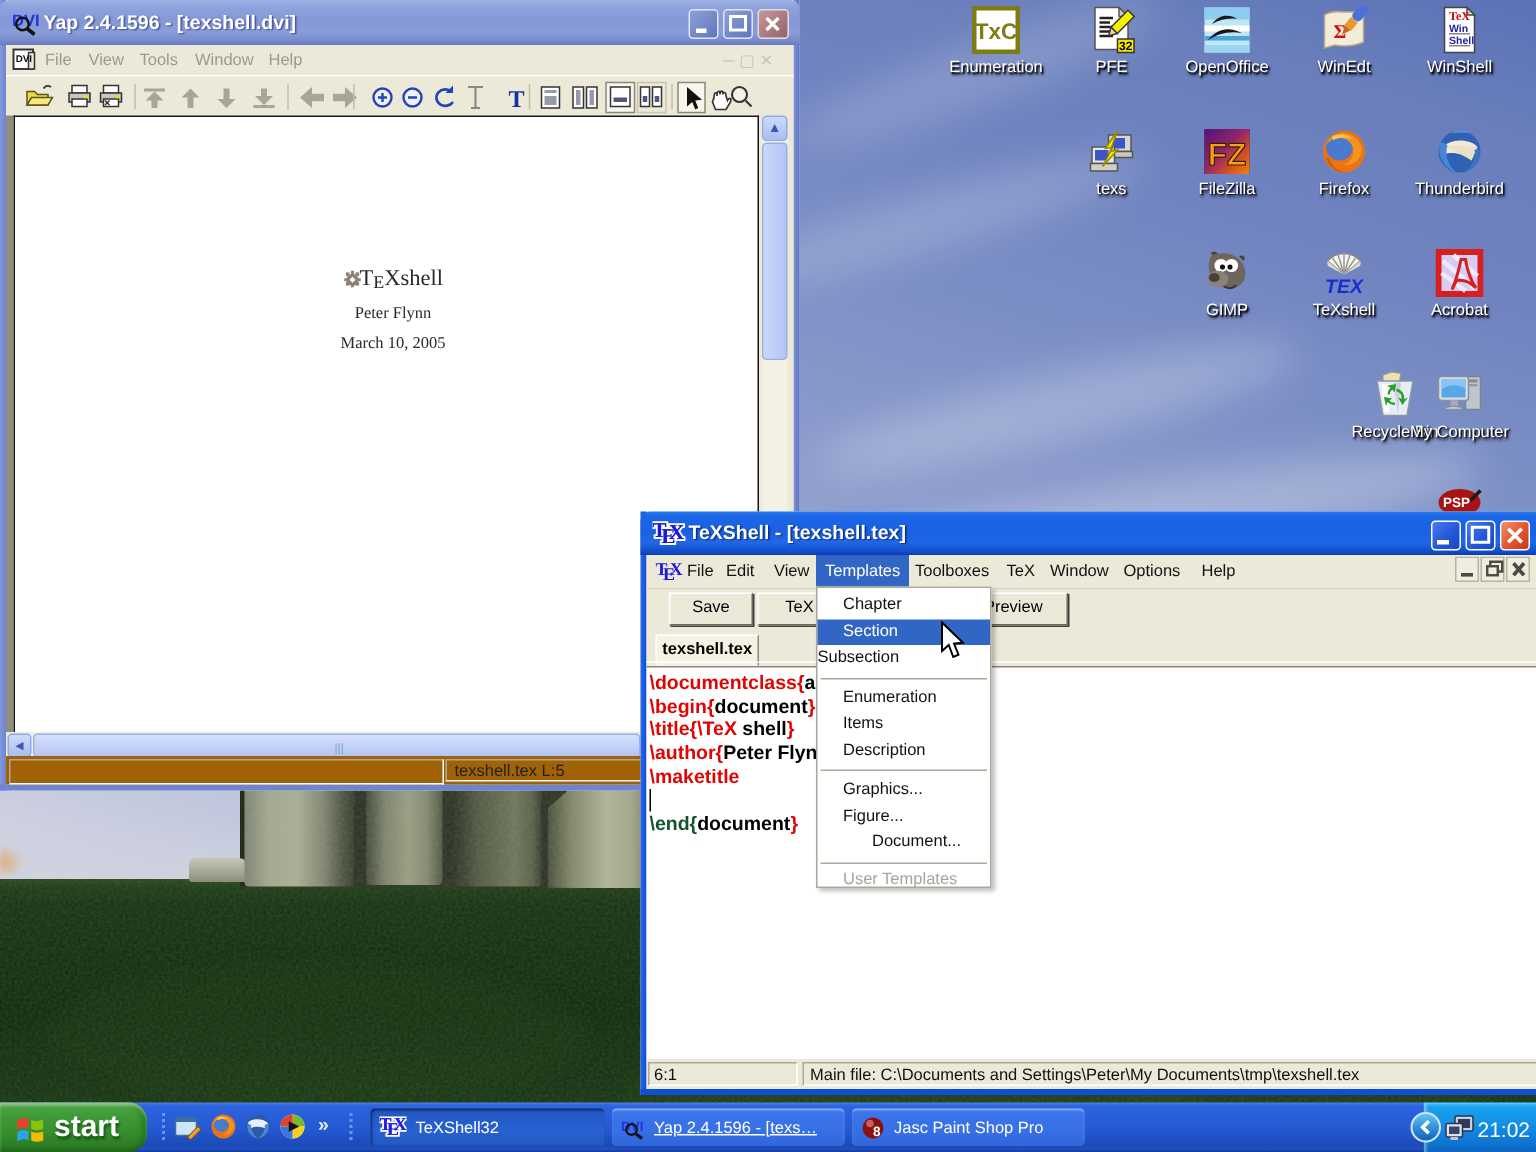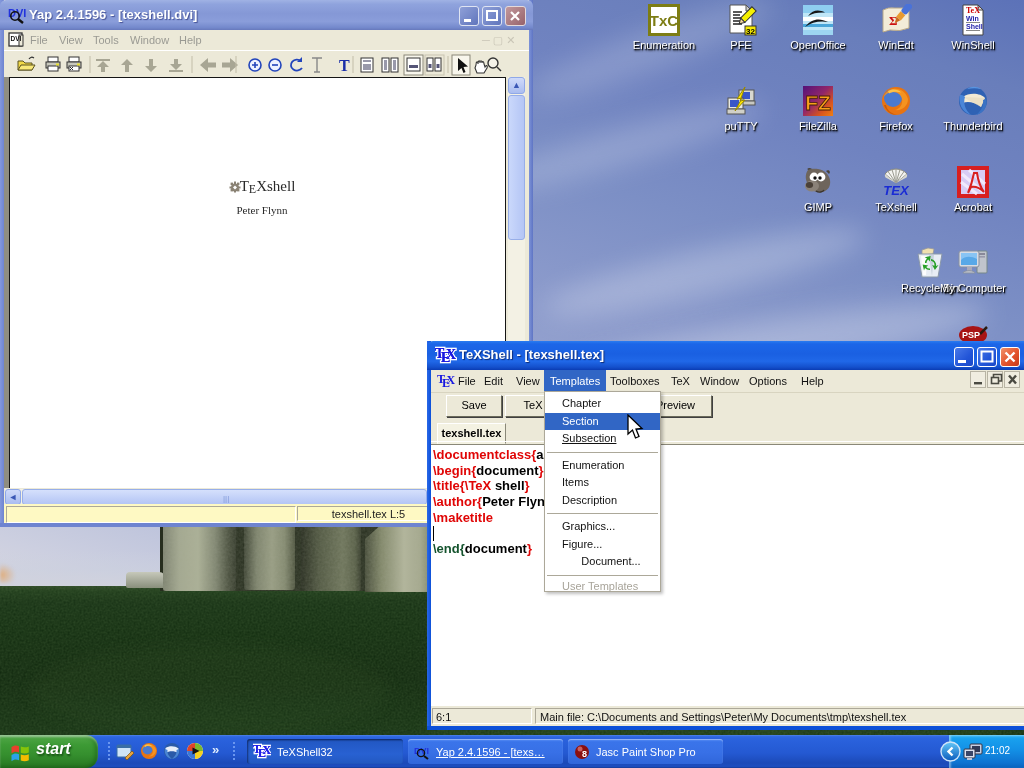--- a/index.html
+++ b/index.html
@@ -133,21 +133,21 @@
         <rect x="16" y="7" width="9" height="7" fill="#3a56c8"></rect>
         <rect x="13" y="16" width="17" height="4" fill="#c8c8c0" stroke="#555"></rect>
       </g>
       <g>
         <rect x="3" y="13" width="15" height="11" fill="#e8e8e0" stroke="#555"></rect>
         <rect x="5" y="15" width="9" height="7" fill="#3a56c8"></rect>
         <rect x="2" y="24" width="18" height="5" fill="#d0d0c8" stroke="#555"></rect>
       </g>
       <path d="M20 2 L12 14 L17 13 L10 26 L20 15 L15 16 Z" fill="#ffe800" stroke="#9a8800" stroke-width="1"></path>
     </svg>
-<div class="lbl">puTTY</div>
+<div class="lbl">texs</div>
   </div>
 <div class="dicon" style="left:778px;top:85px;">
 <svg width="32" height="32">
       <rect x="1" y="1" width="30" height="30" fill="#2a0a38"></rect>
       <rect x="1" y="1" width="30" height="30" fill="url(#fzg)"></rect>
       <defs>
         <linearGradient id="fzg" x1="0" y1="0" x2="1" y2="1">
           <stop offset="0" stop-color="#541278"></stop>
           <stop offset=".45" stop-color="#90266a"></stop>
           <stop offset=".75" stop-color="#d8541e"></stop>
@@ -392,37 +392,38 @@
                 <rect x="0.5" y="5.5" width="3" height="2"></rect>
                 <rect x="8.5" y="5.5" width="3" height="2"></rect>
                 <rect x="1.6" y="1.6" width="2.4" height="2.4"></rect>
                 <rect x="8" y="1.6" width="2.4" height="2.4"></rect>
                 <rect x="1.6" y="8" width="2.4" height="2.4"></rect>
                 <rect x="8" y="8" width="2.4" height="2.4"></rect>
               </g>
               <rect x="4.6" y="5.1" width="2.8" height="2.8" fill="#fff" transform="rotate(45 6 6.5)"></rect>
             </svg>T<span style="font-size:12px;vertical-align:-2px;">E</span>Xshell</div>
      <div style="font-size:11px;margin-top:7px;">Peter Flynn</div>
+     <div style="font-size:11px;margin-top:8px;">March 10, 2005</div>
    </div>
   </div>
 
   <div class="abs" style="left:504px;top:0;width:17px;height:411px;background:#f3f1e4;">
    <div class="abs" style="left:0;top:0;width:17px;height:17px;border-radius:3px;background:linear-gradient(180deg,#cfdafa,#aabdf0);border:1px solid #8fa8e8;box-sizing:border-box;color:#3a57b5;font-size:9px;text-align:center;line-height:15px;">▲</div>
    <div class="abs" style="left:0;top:18px;width:17px;height:145px;border-radius:3px;background:linear-gradient(90deg,#cad8fb,#b4c5f5);border:1px solid #97aee8;box-sizing:border-box;"></div>
   </div>
 
   <div class="abs" style="left:1px;top:412px;width:523px;height:16px;background:#f3f1e4;">
    <div class="abs" style="left:0;top:0;width:16px;height:16px;border-radius:3px;background:linear-gradient(180deg,#cfdafa,#aabdf0);border:1px solid #8fa8e8;box-sizing:border-box;color:#3a57b5;font-size:9px;text-align:center;line-height:15px;">◄</div>
    <div class="abs" style="left:17px;top:0;width:405px;height:16px;border-radius:3px;background:linear-gradient(180deg,#d5e0fc,#b4c5f5);border:1px solid #97aee8;box-sizing:border-box;">
           <span style="position:absolute;left:200px;top:4px;font-size:8px;color:#8099d8;">|||</span>
         </div>
   </div>
  </div>
 
- <div class="abs" style="left:4px;top:504px;width:525px;height:19px;background:#fef9c3;font-size:11px;color:#222;text-align:center;">
+ <div class="abs" style="left:4px;top:504px;width:525px;height:19px;background:#a16207;font-size:11px;color:#222;">
   <div class="abs" style="left:2px;top:2px;width:288px;height:15px;border:1px solid;border-color:#aca899 #fff #fff #aca899;"></div>
   <div class="abs" style="left:293px;top:2px;width:138px;height:15px;border:1px solid;border-color:#aca899 #fff #fff #aca899;line-height:15px;padding-left:5px;box-sizing:border-box;">texshell.tex L:5</div>
  </div>
 </div>
 
 <div class="win" id="texshell" style="left:427px;top:341px;width:605px;height:389px;background:#ece9d8;">
  <div class="abs" style="left:0;top:0;width:4px;height:389px;background:linear-gradient(90deg,#2a68e8,#0c50d8);"></div>
  <div class="abs" style="left:0;top:385px;width:605px;height:4px;background:#0c50d8;"></div>
 
  <div class="tbar" style="height:29px;background:linear-gradient(180deg,#2a7cf0 0%,#1c66e8 10%,#1a60e2 45%,#2068e8 70%,#1450cc 90%,#0a3cb4 100%);">
@@ -507,21 +508,21 @@
  <div class="abs" style="left:4px;top:365px;width:601px;height:20px;background:#ece9d8;font-size:11px;color:#111;">
   <div class="abs" style="left:1px;top:2px;width:100px;height:16px;border:1px solid;border-color:#aca899 #fff #fff #aca899;line-height:16px;padding-left:3px;box-sizing:border-box;">6:1</div>
   <div class="abs" style="left:104px;top:2px;width:494px;height:16px;border:1px solid;border-color:#aca899 #fff #fff #aca899;line-height:16px;padding-left:4px;box-sizing:border-box;">Main file: C:\Documents and Settings\Peter\My Documents\tmp\texshell.tex</div>
  </div>
 </div>
 
 <div class="abs" id="popup" style="left:544px;top:391px;width:117px;height:201px;background:#fff;border:1px solid #aca899;box-sizing:border-box;box-shadow:2px 2px 3px rgba(0,0,0,.25);font-size:11px;color:#111;">
  <div style="height:3px;"></div>
  <div style="height:17.5px;line-height:17.5px;padding-left:17px;">Chapter</div>
  <div style="height:17.5px;line-height:17.5px;padding-left:17px;background:#3166c5;color:#fff;">Section</div>
- <div style="height:17.5px;line-height:17.5px;padding-left:17px;text-decoration:underline;">Subsection</div>
+ <div style="height:17.5px;line-height:17.5px;">Subsection</div>
  <div style="height:9px;position:relative;">
       <div style="position:absolute;left:2px;right:2px;top:4px;height:1px;background:#aca899;"></div>
     </div>
  <div style="height:17.5px;line-height:17.5px;padding-left:17px;">Enumeration</div>
  <div style="height:17.5px;line-height:17.5px;padding-left:17px;">Items</div>
  <div style="height:17.5px;line-height:17.5px;padding-left:17px;">Description</div>
  <div style="height:9px;position:relative;">
       <div style="position:absolute;left:2px;right:2px;top:4px;height:1px;background:#aca899;"></div>
     </div>
  <div style="height:17.5px;line-height:17.5px;padding-left:17px;">Graphics...</div>
@@ -541,21 +542,21 @@
 
  <div class="abs" style="left:0;top:0;width:98px;height:33px;border-radius:0 12px 12px 0;background:linear-gradient(180deg,#71b86b 0%,#4aa341 12%,#3d9a35 30%,#358f2e 60%,#2c7f26 85%,#25701f 100%);box-shadow:inset 0 2px 2px rgba(255,255,255,.35), inset -3px 0 4px rgba(0,60,0,.35);">
   <svg class="abs" style="left:10px;top:7px;" width="22" height="20">
         <g>
           <path d="M1.5 5 C4 3 6.5 3 9 4.2 L9 10.5 C6.5 9.3 4 9.3 1.5 11.3z" fill="#e8402c"></path>
           <path d="M10.8 4.5 C13.3 5.6 16 5.6 18.8 4.4 L18.8 10.6 C16 11.8 13.3 11.8 10.8 10.7z" fill="#85c40a"></path>
           <path d="M1.5 13 C4 11 6.5 11 9 12.2 L9 18.2 C6.5 17 4 17 1.5 19.2z" fill="#2aa3e8"></path>
           <path d="M10.8 12.4 C13.3 13.5 16 13.5 18.8 12.3 L18.8 18.3 C16 19.5 13.3 19.5 10.8 18.4z" fill="#f5bc00"></path>
         </g>
       </svg>
-  <span class="abs" style="left:36px;top:5px;color:#fff;font-size:16px;font-weight:bold;font-style:italic;text-shadow:1px 2px 2px rgba(0,40,0,.6);">start</span>
+  <span class="abs" style="left:36px;top:5px;color:#fff;font-size:20px;font-weight:bold;text-shadow:1px 2px 2px rgba(0,40,0,.6);">start</span>
  </div>
 
  <div class="abs" style="left:108px;top:7px;width:2px;height:20px;background:repeating-linear-gradient(180deg,#6a96f0 0 2px,transparent 2px 4px);"></div>
  <svg class="abs" style="left:116px;top:7px;" width="18" height="18">
       <rect x="1" y="3" width="14" height="12" rx="1" fill="#cfe4f7" stroke="#3a6ea5"></rect>
       <rect x="1" y="3" width="14" height="3" fill="#3a6ea5"></rect>
       <path d="M9 16 L16 9 l2 2 -7 7z" fill="#e8a33d" stroke="#7a5010" stroke-width=".7"></path>
     </svg>
  <svg class="abs" style="left:140px;top:7px;" width="18" height="18">
       <circle cx="9" cy="9" r="8" fill="#e87412"></circle>
@@ -623,14 +624,14 @@
       </defs>
       <path d="M12.5 6.5 L8.5 10.5 L12.5 14.5" stroke="#fff" stroke-width="2.4" fill="none"></path>
     </svg>
  <svg class="abs" style="left:963px;top:8px;" width="20" height="18">
       <rect x="7" y="1" width="12" height="10" rx="1" fill="#c8d0e4" stroke="#334"></rect>
       <rect x="9" y="3" width="8" height="6" fill="#303a58"></rect>
       <rect x="1" y="6" width="11" height="9" rx="1" fill="#dce2f0" stroke="#334"></rect>
       <rect x="3" y="8" width="7" height="5" fill="#3a4668"></rect>
       <rect x="4" y="15" width="5" height="2" fill="#bcc4d8"></rect>
     </svg>
- <div class="abs" style="left:985px;top:10px;color:#fff;font-size:10px;">21:02</div>
+ <div class="abs" style="left:985px;top:10px;color:#fff;font-size:14px;">21:02</div>
 </div>
 
 </body></html>

